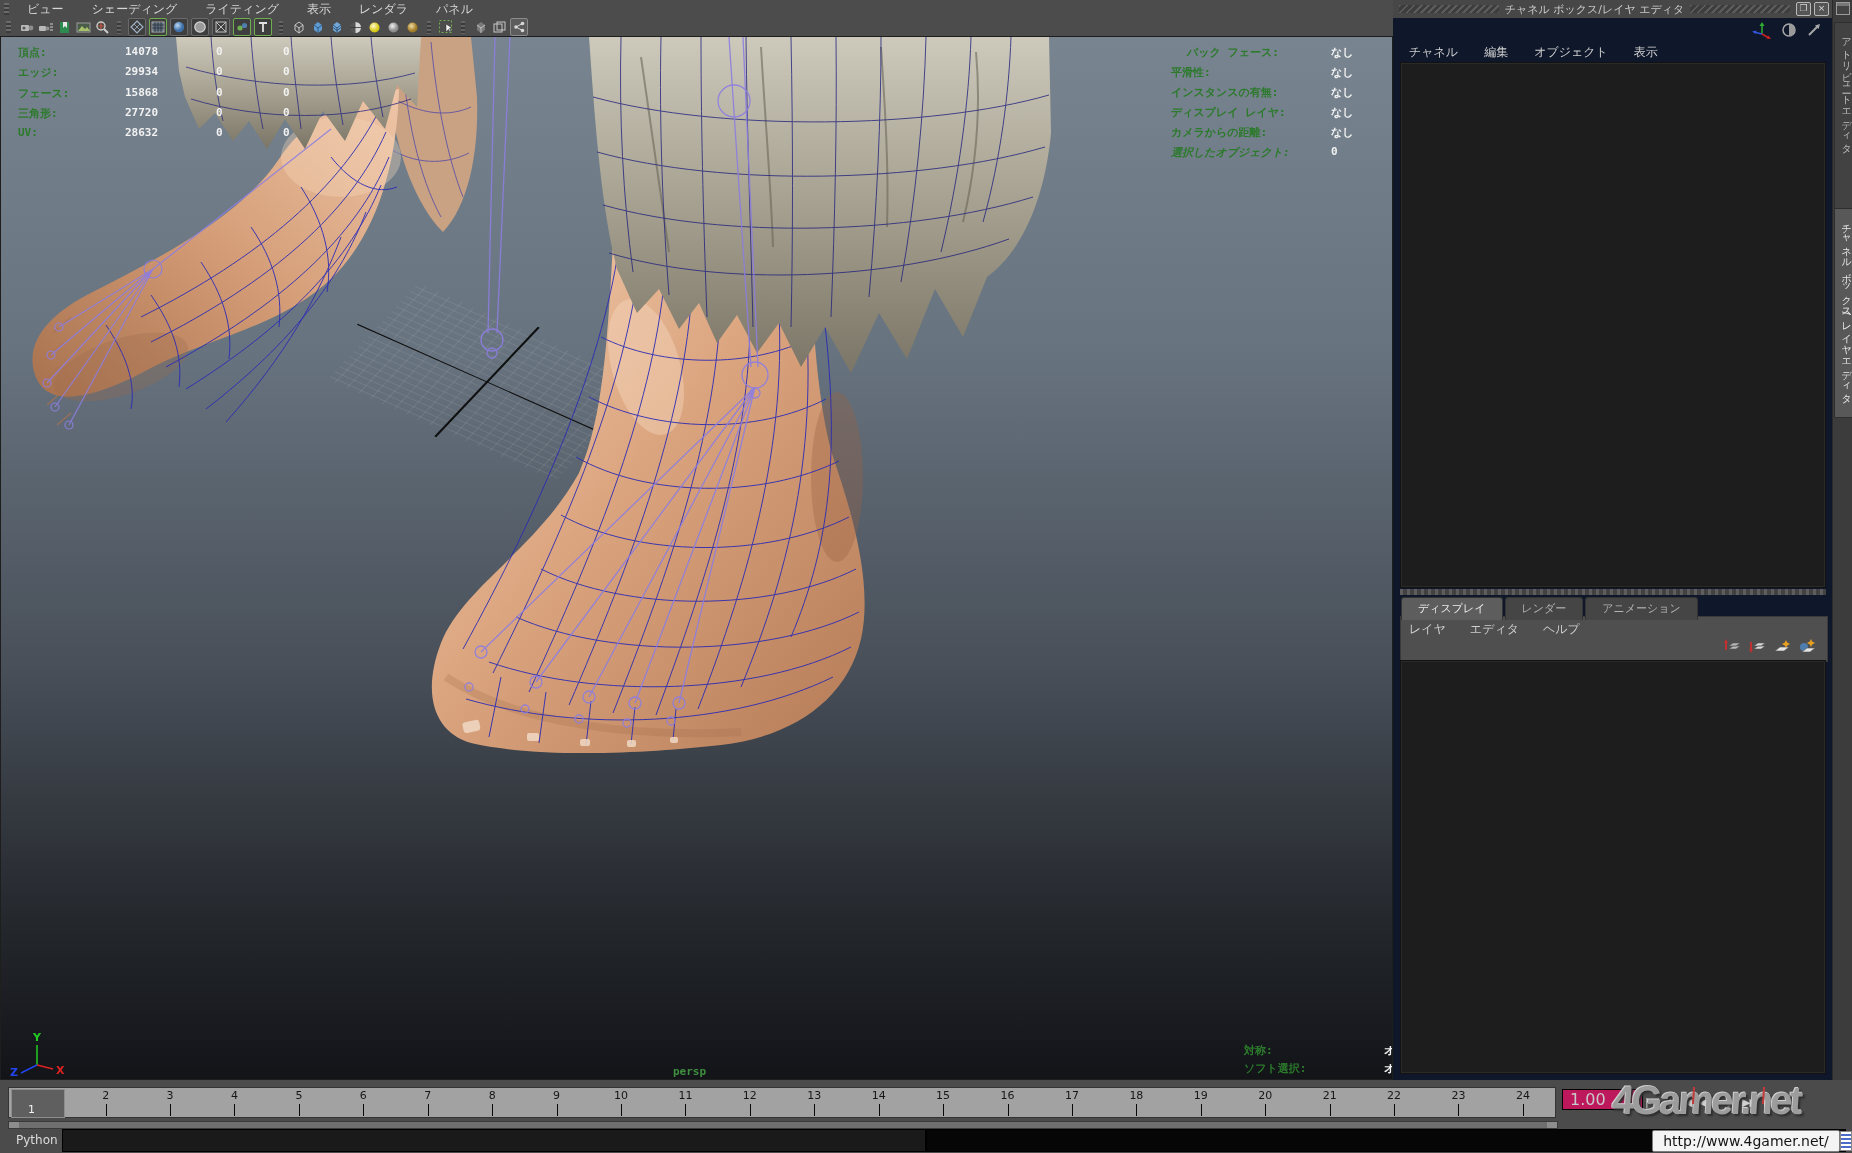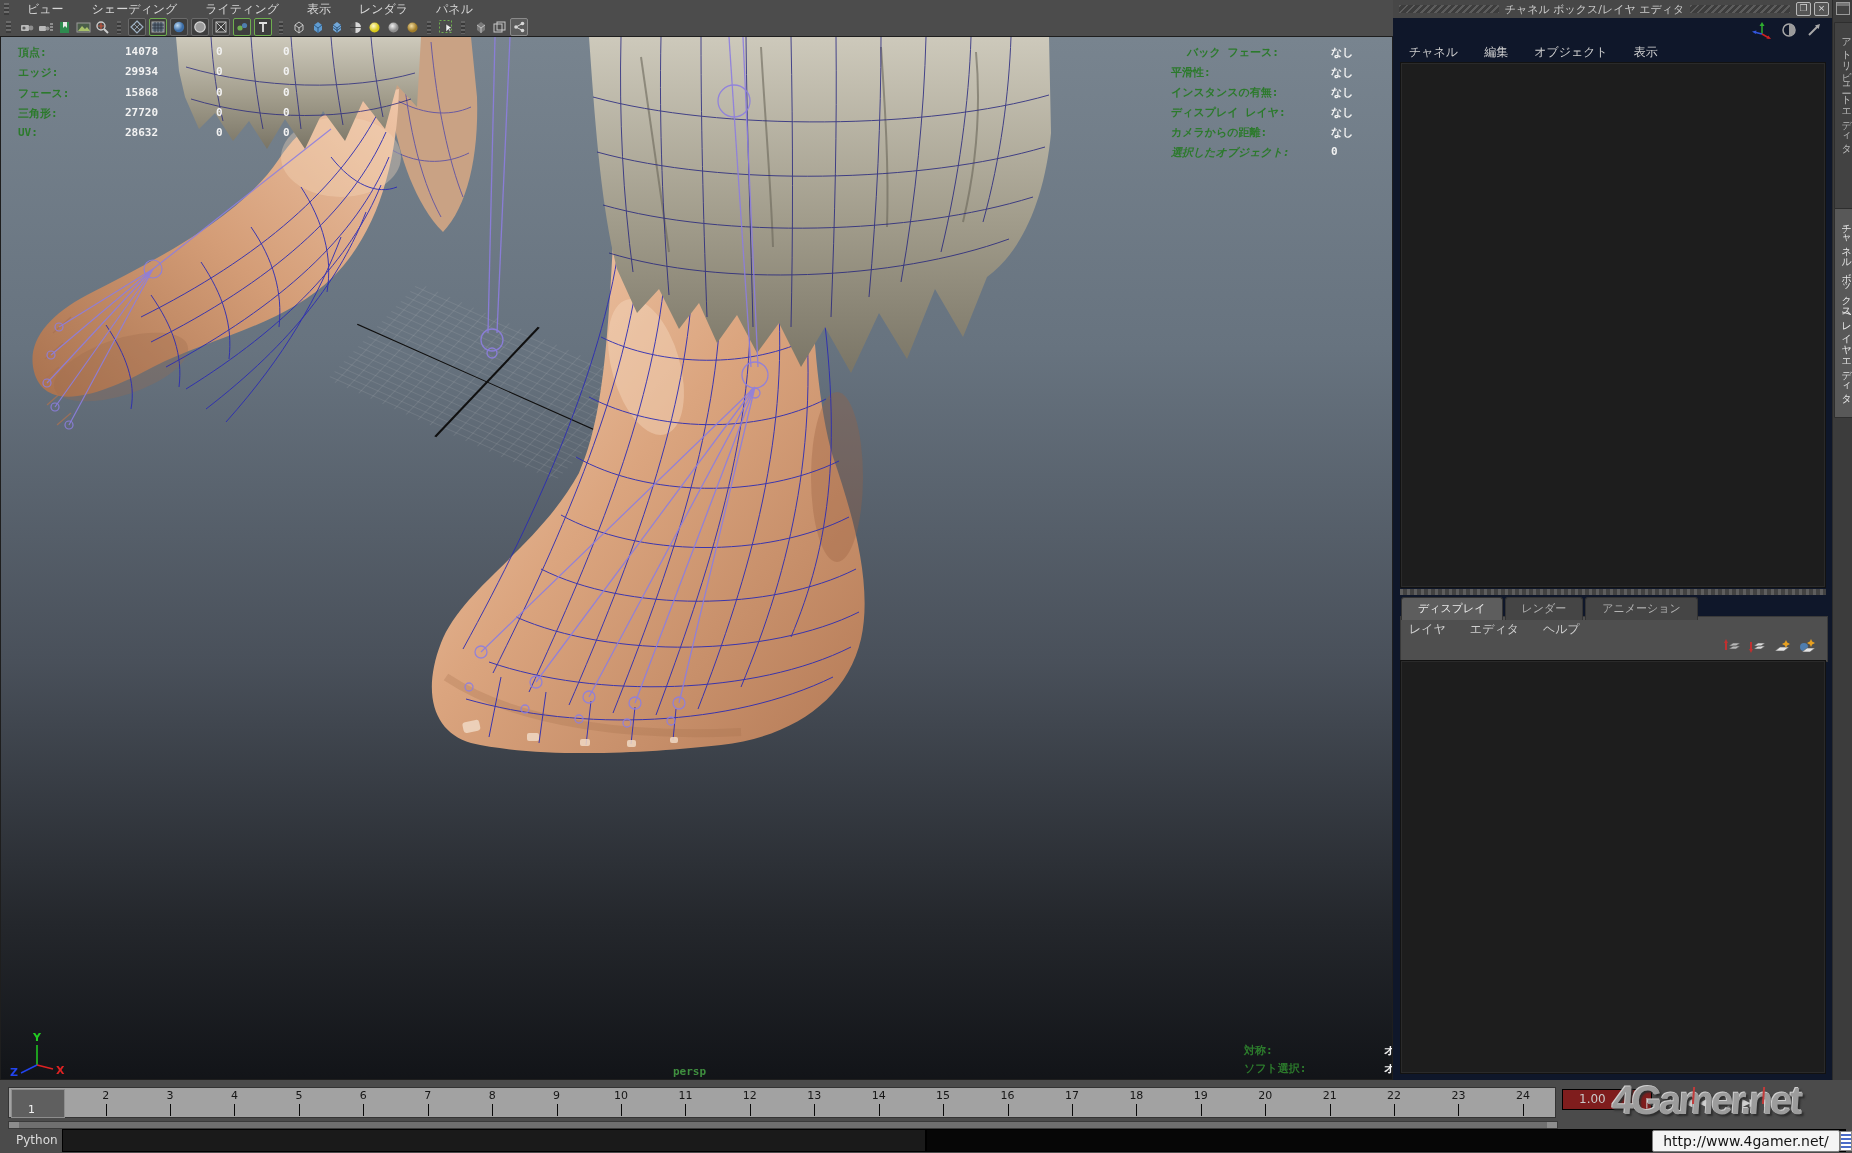--- a/index.html
+++ b/index.html
@@ -55,22 +55,22 @@
   .bottom{left:0;top:1080px;width:1852px;height:73px;background:#4b4b4b;}
   .timeslider{position:absolute;left:8px;top:7px;width:1548px;height:31px;background:#a2a2a2;
               border:1px solid #343434;display:flex;box-sizing:border-box;}
   .tl-cell{flex:1;position:relative;}
   .tl-num{position:absolute;top:1px;left:0;right:0;text-align:center;font-size:11px;color:#161616;}
   .tl-cell::after{content:"";position:absolute;left:50%;bottom:1px;width:1px;height:12px;background:#0a0a0a;}
   .tl-current{position:absolute;left:2px;top:1px;width:52px;height:27px;background:#5f5f5f;border:1px solid #8d8d8d;}
   .tl-current span{position:absolute;left:16px;bottom:1px;color:#f4f4f4;font-size:11px;}
   .range-bar{position:absolute;left:8px;top:41px;width:1548px;height:6px;background:#6f6f6f;border:1px solid #3a3a3a;}
   .range-bar i{position:absolute;top:0;width:10px;height:100%;background:#8d8d8d;}
-  .speed-field{position:absolute;left:1562px;top:9px;width:72px;height:19px;background:#7f1d1d;border:1px solid #000;
-               color:#c9c9c9;font-size:12px;line-height:19px;padding-left:16px;}
+  .speed-field{position:absolute;left:1562px;top:9px;width:72px;height:19px;background:#be185d;border:1px solid #000;
+               color:#c9c9c9;font-size:16px;line-height:19px;padding-left:7px;}
   .transport{position:absolute;left:1642px;top:7px;width:206px;height:31px;display:flex;align-items:center;gap:1px;}
   .tr-btn{color:#cfcfcf;font-size:11px;padding:2px 3px;letter-spacing:-1px;}
   .cmd-label{position:absolute;left:16px;top:53px;font-size:12px;color:#dcdcdc;}
   .cmd-input{position:absolute;left:62px;top:49px;width:858px;height:19px;background:#1a1a1a;border:1px solid #000;color:#ccc;}
   .cmd-result{position:absolute;left:926px;top:49px;width:918px;height:21px;background:#060606;border:1px solid #000;}
   .watermark{position:absolute;left:1612px;top:-2px;width:240px;height:50px;z-index:5;
              font-family:"Liberation Sans",sans-serif;font-weight:bold;font-size:40px;letter-spacing:-3px;
              color:#9c9c9c;text-shadow:-1px -1px 0 #cfcfcf,2px 2px 2px #2e2e2e;transform:skewX(-4deg);}
   .wm-red{position:absolute;width:2px;height:17px;background:#c23a3a;top:9px;}
   .url-pill{position:absolute;left:1652px;top:50px;width:186px;height:20px;background:#f4f4f4;border:1px solid #7d7d7d;

